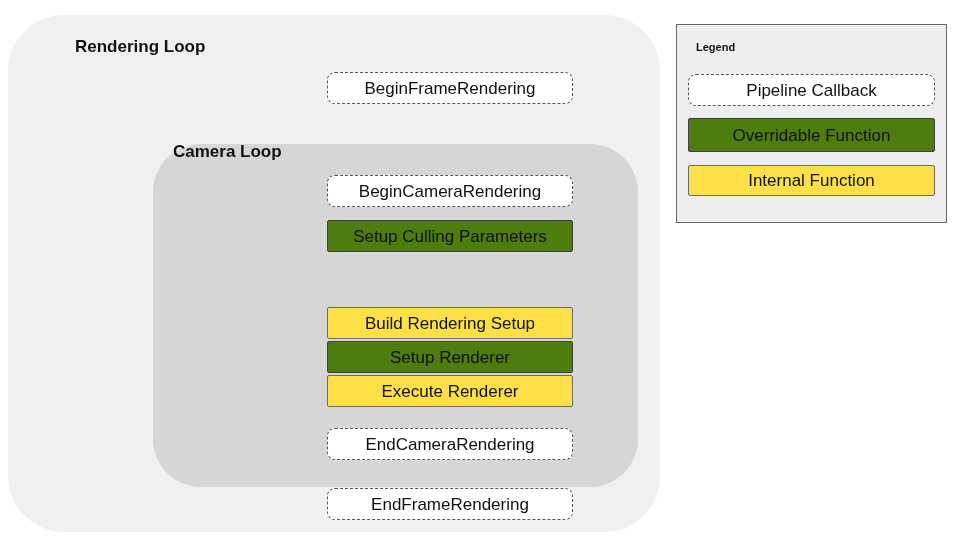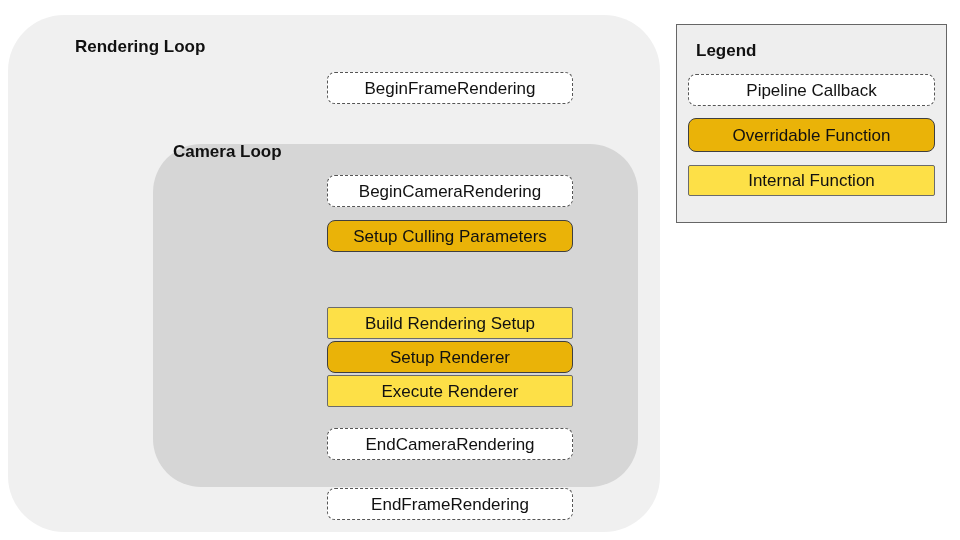--- a/index.html
+++ b/index.html
@@ -60,23 +60,23 @@
     line-height: 1;
     white-space: nowrap;
   }
   .type-pipeline-callback {
     background: #ffffff;
     border: 1px dashed #555555;
     border-radius: 8px;
     text-align: right;
   }
   .type-overridable-function {
-    background: #eab308;
+    background: #4d7c0f;
     border: 1.5px solid #3f3f3f;
-    border-radius: 8px;
+    border-radius: 2px;
   }
   .type-internal-function {
     background: #fde047;
     border: 1px solid #6b6b6b;
     border-radius: 2px;
   }
   #node-begin-frame-rendering    { top: 72px;  }
   #node-begin-camera-rendering   { top: 175px; }
   #node-setup-culling-parameters { top: 220px; }
   #node-culling                  { top: 254px; }
@@ -94,21 +94,21 @@
     width: 271px;
     height: 199px;
     box-sizing: border-box;
     background: #eeeeee;
     border: 1px solid #666666;
   }
   #legend-title {
     position: absolute;
     left: 19px;
     top: 17px;
-    font-size: 17px;
+    font-size: 11px;
     font-weight: bold;
     line-height: 1;
   }
   .legend .node { left: 11px; width: 247px; }
   #legend-item-pipeline-callback    { top: 49px;  height: 32px; }
   #legend-item-overridable-function { top: 93px;  height: 34px; }
   #legend-item-internal-function    { top: 140px; height: 31px; }
 </style>
 </head>
 <body>

